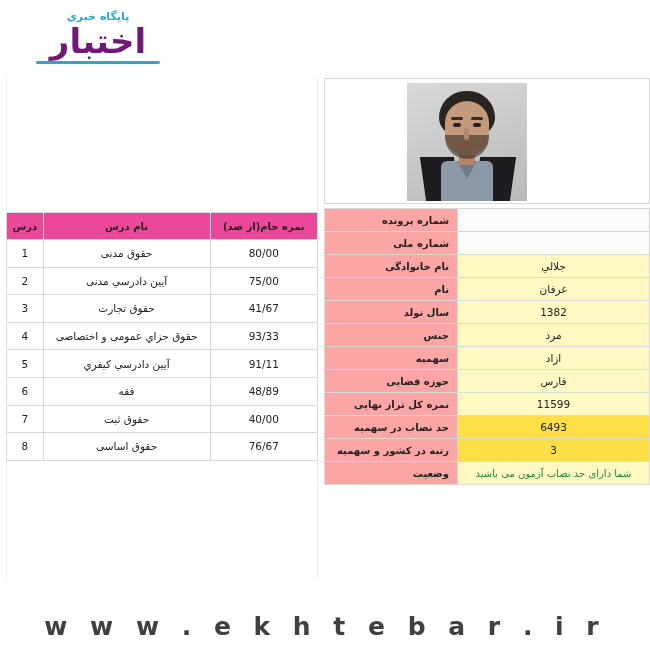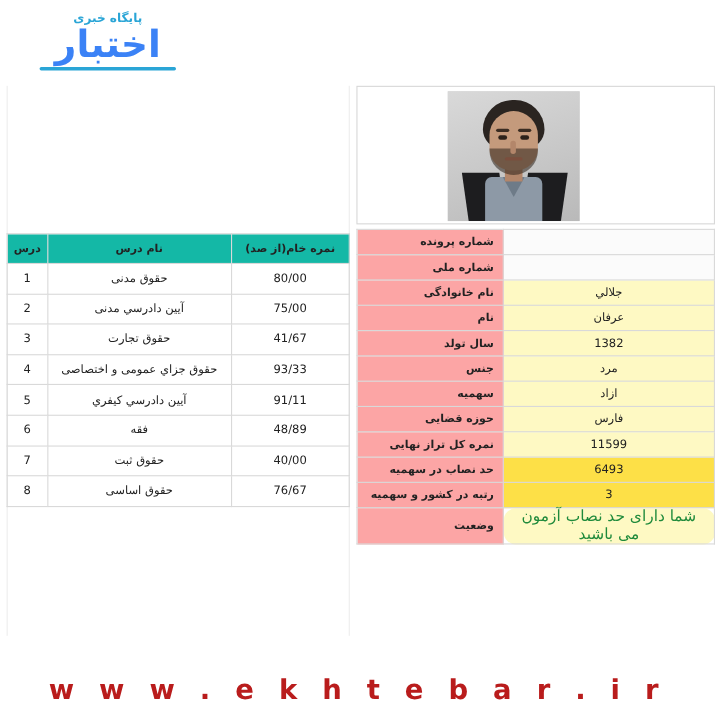--- a/index.html
+++ b/index.html
@@ -17,21 +17,21 @@
   }
   .logo-box{
     position:absolute;right:506px;top:6px;width:132px;height:58px;
     text-align:center;direction:rtl;
   }
   .logo-top{
     font-size:11px;color:#2aa5d6;letter-spacing:0px;line-height:13px;
     font-weight:bold;
   }
   .logo-main{
-    font-size:34px;line-height:36px;color:#3b82f6;font-weight:bold;
+    font-size:34px;line-height:36px;color:#701a75;font-weight:bold;
     letter-spacing:-1px;
   }
   .logo-underline{
     width:124px;height:3px;background:#2aa5d6;margin:2px auto 0 auto;border-radius:2px;
   }
 
   
   .photo-frame{
     position:absolute;left:324px;top:78px;width:326px;height:126px;
     background:#ffffff;border:1px solid #d8d8d8;box-sizing:border-box;
@@ -69,50 +69,50 @@
     padding:0 8px;
     vertical-align:middle;
   }
   .info-label{
     width:116px;background:#fca5a5;color:#222;text-align:right;font-weight:bold;font-size:10px;
   }
   .info-value{
     background:#fef9c3;color:#222;text-align:center;font-size:10.5px;
   }
   .info-value.gray{background:#fde047;}
-  .info-value.status{color:#1f8a3b;font-size:14px;border-radius:11px;}
+  .info-value.status{color:#1f8a3b;font-size:10px;}
   .info-value.empty{background:#fbfbfb;}
 
   
   .score-table{
     position:absolute;left:6px;top:212px;width:312px;font-size:10px;
   }
   .score-table th{
-    background:#14b8a6;border:1px solid #d9d9d9;height:24px;
+    background:#ec4899;border:1px solid #d9d9d9;height:24px;
     font-size:10px;font-weight:bold;color:#222;
   }
   .score-table td{
     border:1px solid #d9d9d9;height:24.6px;font-size:10.5px;color:#222;text-align:center;
   }
   .col-num{width:34px;}
   .col-name{width:170px;text-align:center;}
   .col-score{width:108px;text-align:center;}
 
   
   .page-rule{
     position:absolute;left:6px;top:78px;width:1px;height:500px;background:#ededed;
   }
   .page-rule-2{
     position:absolute;left:317px;top:78px;width:1px;height:500px;background:#ededed;
   }
 
   
   .footer{
     position:absolute;left:0;top:612px;width:650px;text-align:center;
-    color:#b91c1c;font-size:25px;font-weight:bold;letter-spacing:7px;
+    color:#404040;font-size:25px;font-weight:bold;letter-spacing:7px;
   }
 </style>
 </head>
 <body>
 
 <div class="logo-wrap">
   <div class="logo-box">
     <div class="logo-top">پایگاه خبری</div>
     <div class="logo-main">اختبار</div>
     <div class="logo-underline"></div>

